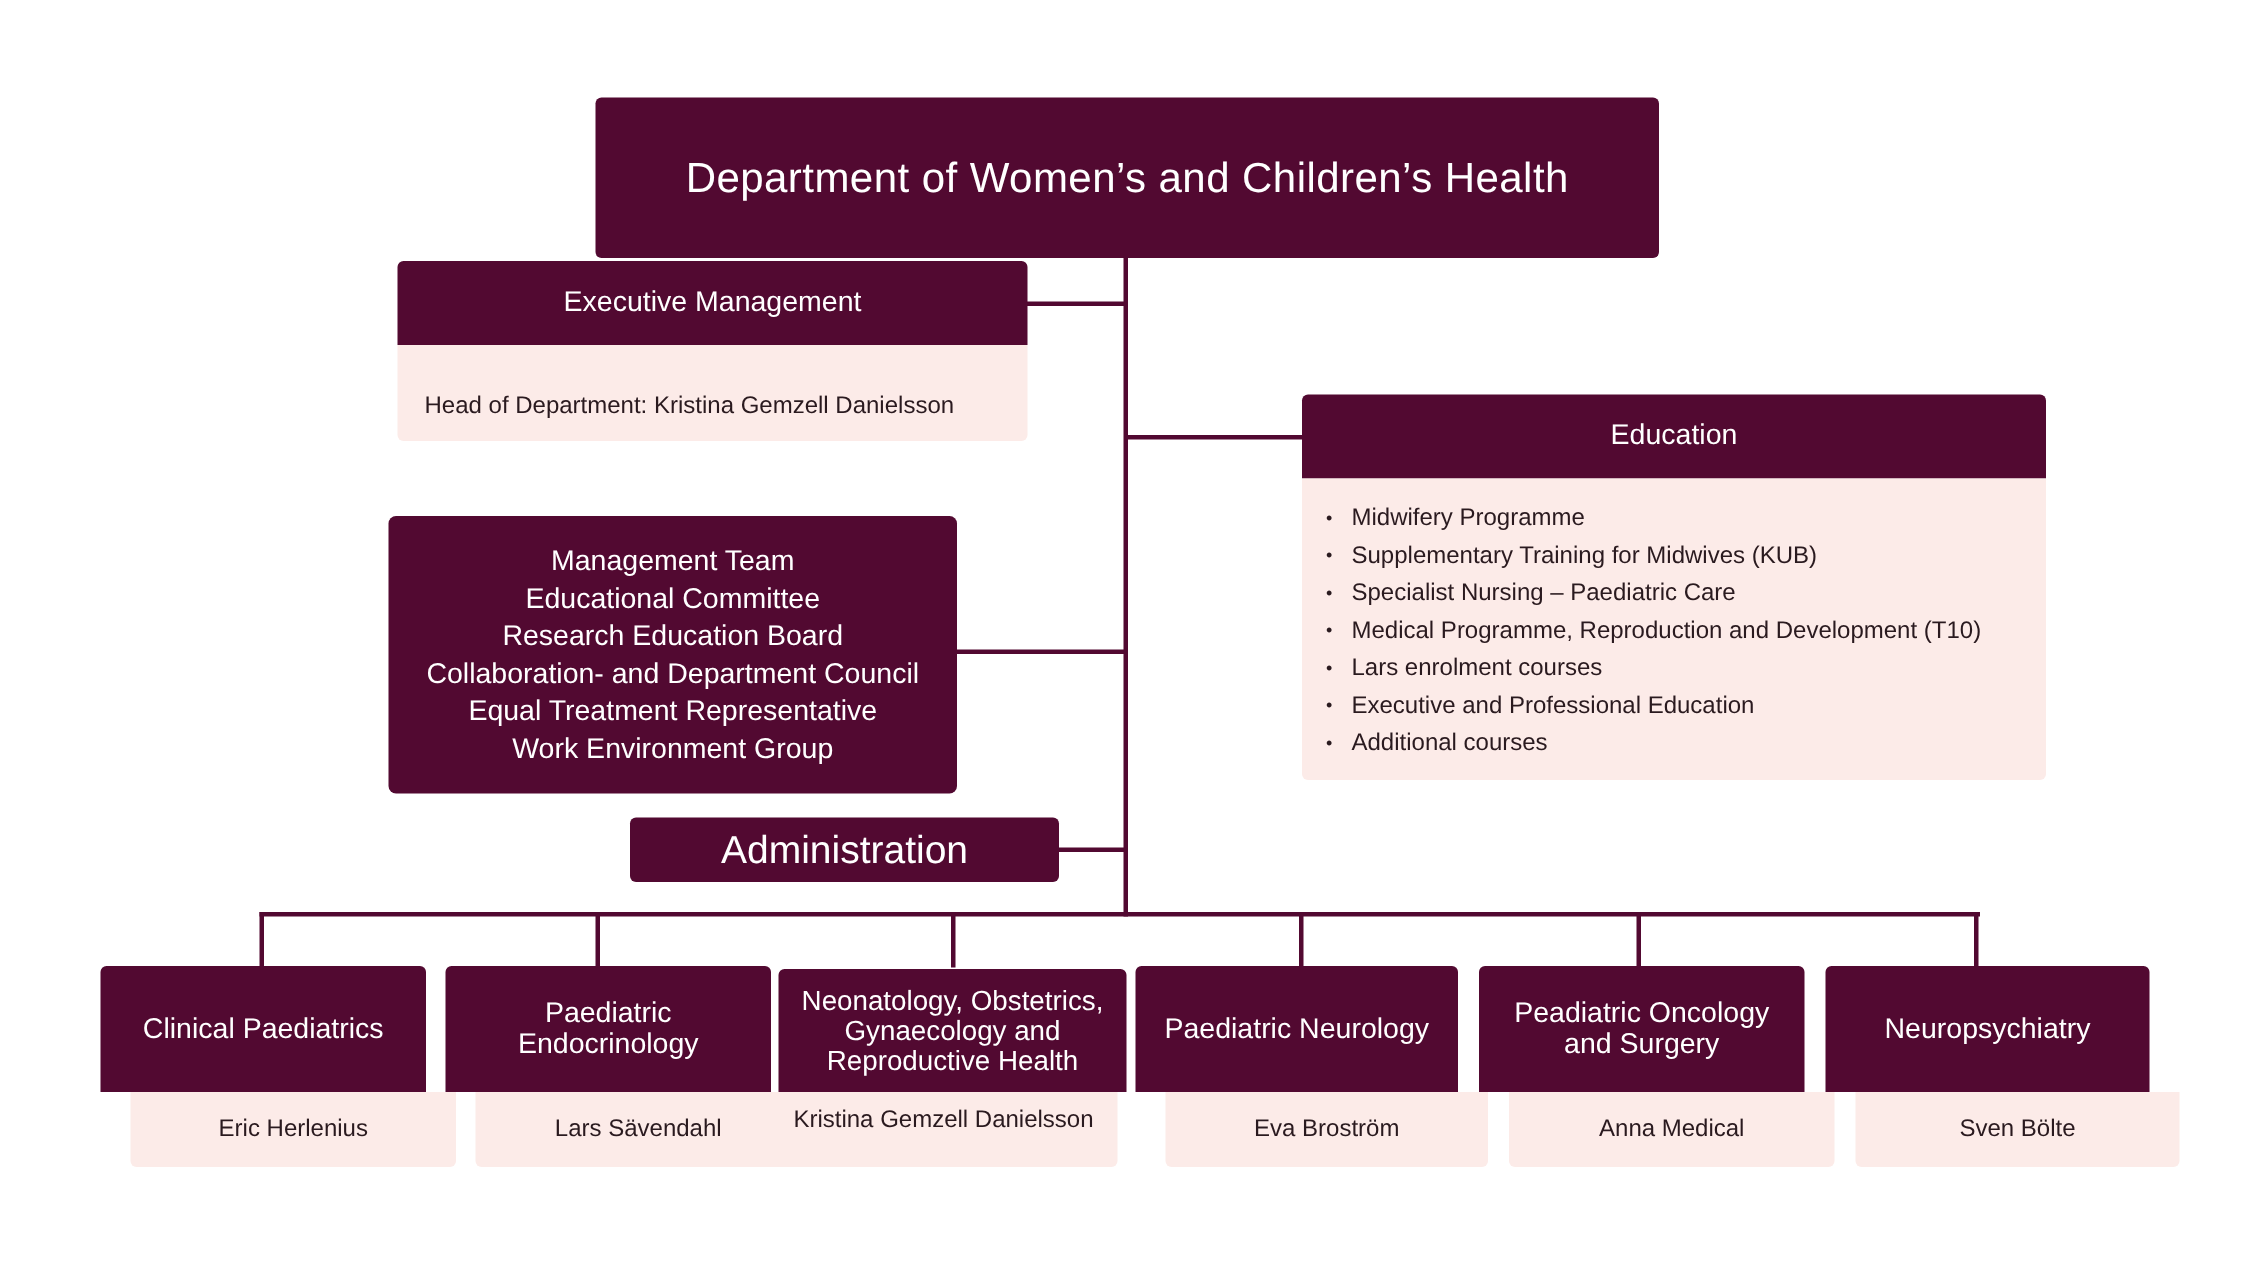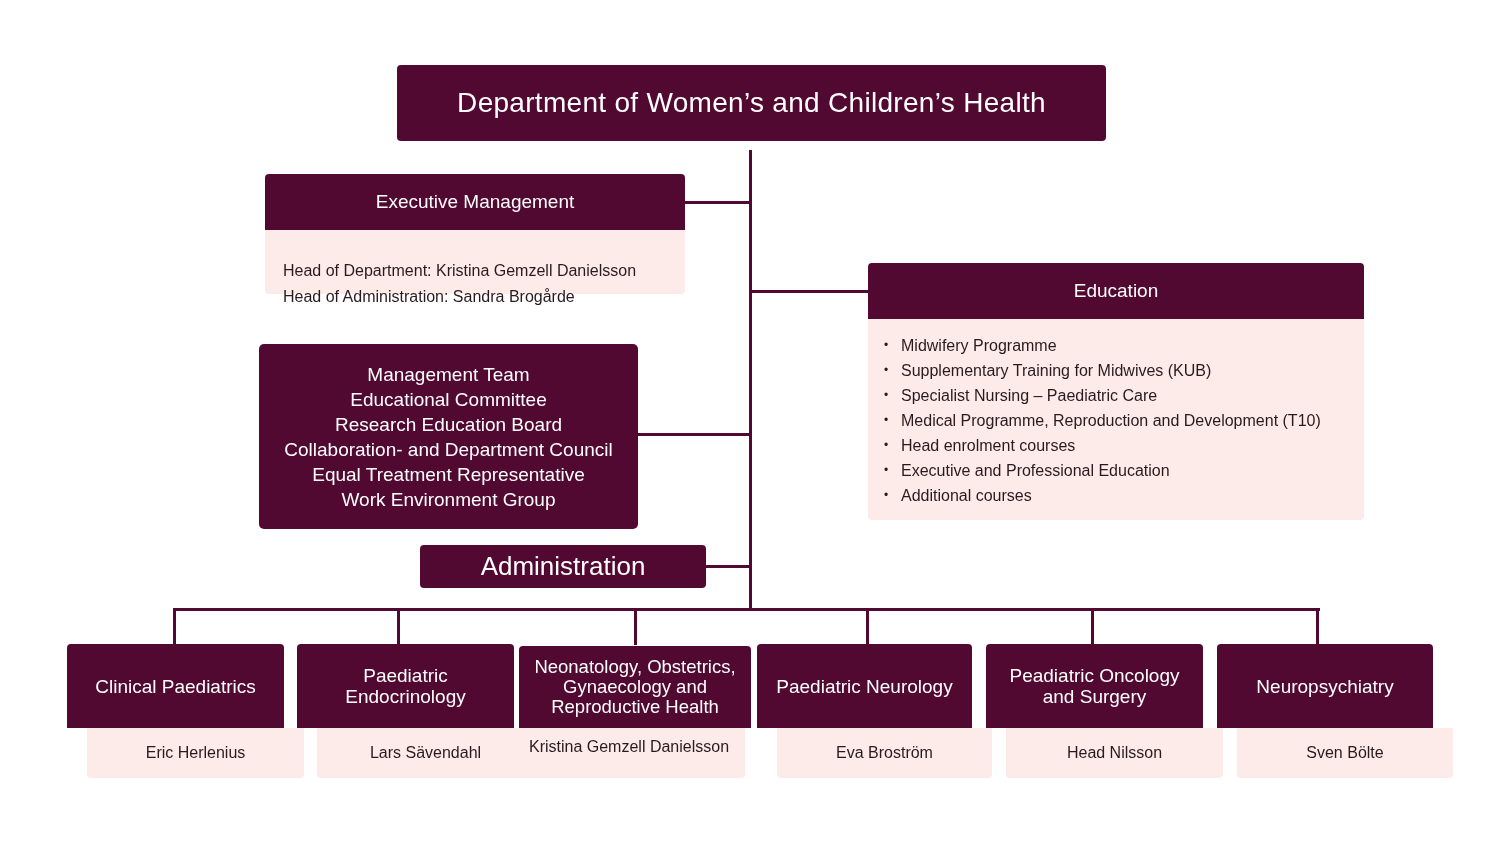--- a/index.html
+++ b/index.html
@@ -1,20 +1,20 @@
 <!DOCTYPE html>
 <html><head>
 <meta charset="utf-8">
 <style>
   html, body { margin:0; padding:0; background:#ffffff; }
   body { width:1500px; height:845px; position:relative; overflow:hidden; font-family:"Liberation Sans", sans-serif; }
   .dark { background:#520931; color:#ffffff; position:absolute; display:flex; align-items:center; justify-content:center; text-align:center; box-sizing:border-box; }
   .light { background:#fcebe8; color:#2a1a1f; position:absolute; box-sizing:border-box; }
   .line { position:absolute; background:#520931; }
-  .title-box { left:397px; top:65px; width:709px; height:76px; border-radius:4px; font-size:28px; letter-spacing:0.3px; }
+  .title-box { left:397px; top:65px; width:709px; height:107px; border-radius:4px; font-size:28px; letter-spacing:0.3px; }
   .hdr { font-size:19px; }
   .exec-hdr { left:265px; top:174px; width:420px; height:56px; border-radius:4px 4px 0 0; }
   .exec-body { left:265px; top:230px; width:420px; height:64px; border-radius:0 0 4px 4px; padding:28px 0 0 18px; font-size:16px; line-height:26px; }
   .edu-hdr { left:868px; top:263px; width:496px; height:56px; border-radius:4px 4px 0 0; }
   .edu-body { left:868px; top:319px; width:496px; height:201px; border-radius:0 0 4px 4px; padding:14px 0 0 16px; font-size:16px; }
   .edu-body ul { margin:0; padding:0; list-style:none; }
   .edu-body li { height:25px; line-height:25px; display:flex; }
   .edu-body li .bullet { width:17px; font-size:12px; }
   .mgmt { left:259px; top:344px; width:379px; height:185px; border-radius:5px; font-size:19px; line-height:25px; flex-direction:column; }
   .admin { left:388px; top:545px; width:286px; height:43px; border-radius:4px; font-size:26px;margin-left:32px; }
@@ -39,21 +39,20 @@
 
 <div class="dark title-box">
   <span>Department of Women’s and Children’s Health</span>
 </div>
 
 <div class="dark hdr exec-hdr">
   <span>Executive Management</span>
 </div>
 <div class="light exec-body">
   <div>Head of Department: Kristina Gemzell Danielsson</div>
-  <div>Head of Administration: Sandra Brogårde</div>
 </div>
 
 <div class="dark hdr edu-hdr">
   <span>Education</span>
 </div>
 <div class="light edu-body">
   <ul>
     <li>
         <span class="bullet">•</span>
         <span>Midwifery Programme</span>
@@ -65,21 +64,21 @@
     <li>
         <span class="bullet">•</span>
         <span>Specialist Nursing – Paediatric Care</span>
       </li>
     <li>
         <span class="bullet">•</span>
         <span>Medical Programme, Reproduction and Development (T10)</span>
       </li>
     <li>
         <span class="bullet">•</span>
-        <span>Head enrolment courses</span>
+        <span>Lars enrolment courses</span>
       </li>
     <li>
         <span class="bullet">•</span>
         <span>Executive and Professional Education</span>
       </li>
     <li>
         <span class="bullet">•</span>
         <span>Additional courses</span>
       </li>
   </ul>
@@ -123,21 +122,21 @@
   <span>Paediatric Neurology</span>
 </div>
 <div class="light dept-body" style="left:757px; width:215px;">
   <span>Eva Broström</span>
 </div>
 
 <div class="dark dept-hdr" style="left:986px; width:217px;">
   <span style="display:block; max-width:190px;">Peadiatric Oncology and Surgery</span>
 </div>
 <div class="light dept-body" style="left:986px; width:217px;">
-  <span>Head Nilsson</span>
+  <span>Anna Medical</span>
 </div>
 
 <div class="dark dept-hdr" style="left:1217px; width:216px;">
   <span>Neuropsychiatry</span>
 </div>
 <div class="light dept-body" style="left:1217px; width:216px;">
   <span>Sven Bölte</span>
 </div>
 
 </body></html>

